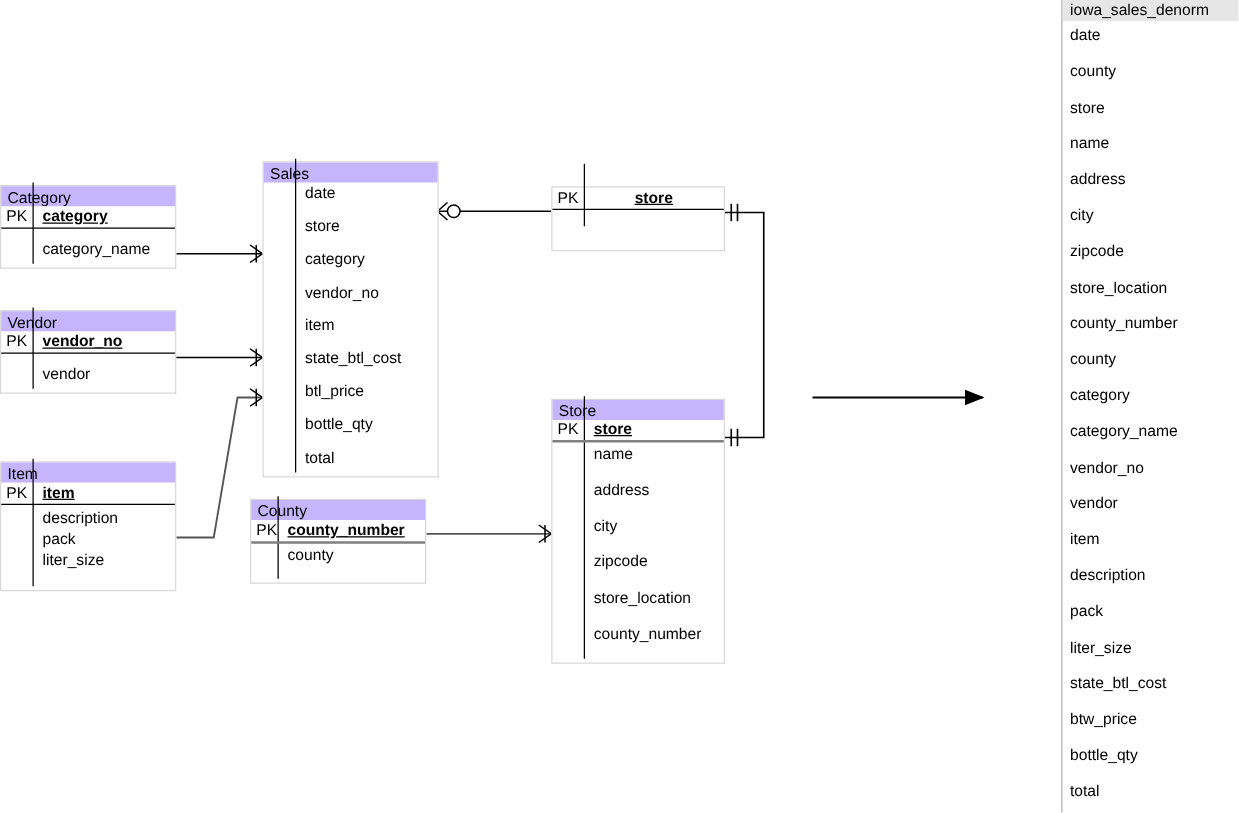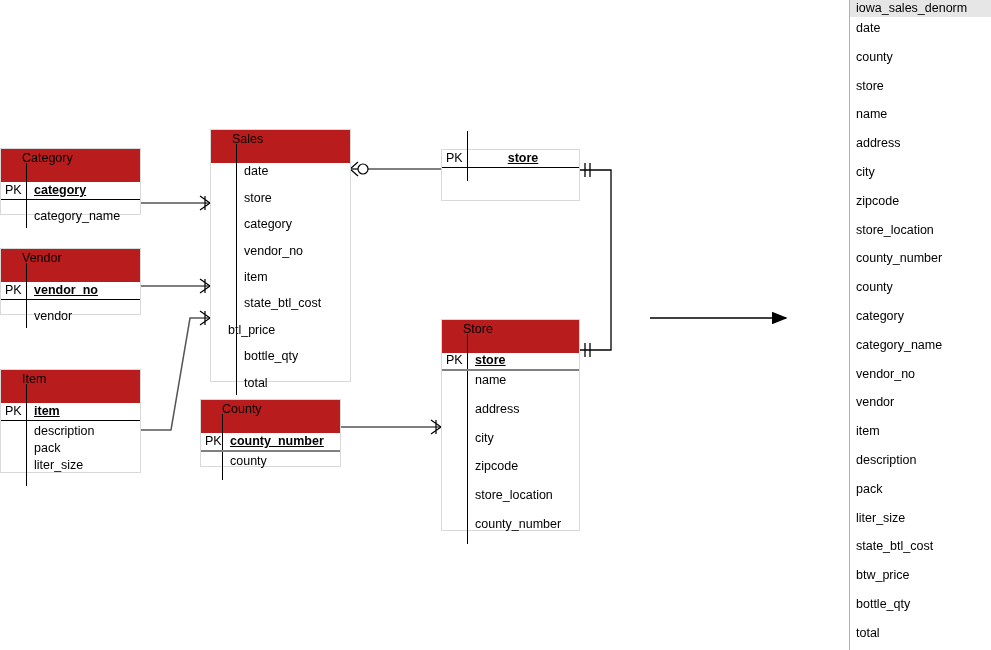--- a/index.html
+++ b/index.html
@@ -24,24 +24,24 @@
   .entity {
     position: absolute;
     box-sizing: border-box;
     border: 1px solid #d9d9d9;
     background: #ffffff;
     font-size: 12.5px;
     color: #000000;
   }
   .entity .ent-title {
     box-sizing: border-box;
-    height: 33px;
+    height: 16px;
     line-height: 19px;
-    background: #b91c1c;
-    padding-left: 21px;
+    background: #c4b5fd;
+    padding-left: 5px;
     font-size: 12.5px;
     color: #000;
     white-space: nowrap;
     overflow: hidden;
   }
   .entity .ent-body {
     position: relative;
     box-sizing: border-box;
   }
   
@@ -238,21 +238,21 @@
           <div class="row" style="left: 0px; right: 0px; top: 81px;">
             <span class="attr" style="left: 33px;">vendor_no</span>
           </div>
           <div class="row" style="left: 0px; right: 0px; top: 107px;">
             <span class="attr" style="left: 33px;">item</span>
           </div>
           <div class="row" style="left: 0px; right: 0px; top: 133px;">
             <span class="attr" style="left: 33px;">state_btl_cost</span>
           </div>
           <div class="row" style="left: 0px; right: 0px; top: 160px;">
-            <span class="attr" style="left: 17px;">btl_price</span>
+            <span class="attr" style="left: 33px;">btl_price</span>
           </div>
           <div class="row" style="left: 0px; right: 0px; top: 186px;">
             <span class="attr" style="left: 33px;">bottle_qty</span>
           </div>
           <div class="row" style="left: 0px; right: 0px; top: 213px;">
             <span class="attr" style="left: 33px;">total</span>
           </div>
         </div>
       </div>
       <div class="entity" style="left: 200px; top: 399px; width: 141px; height: 68px;">

